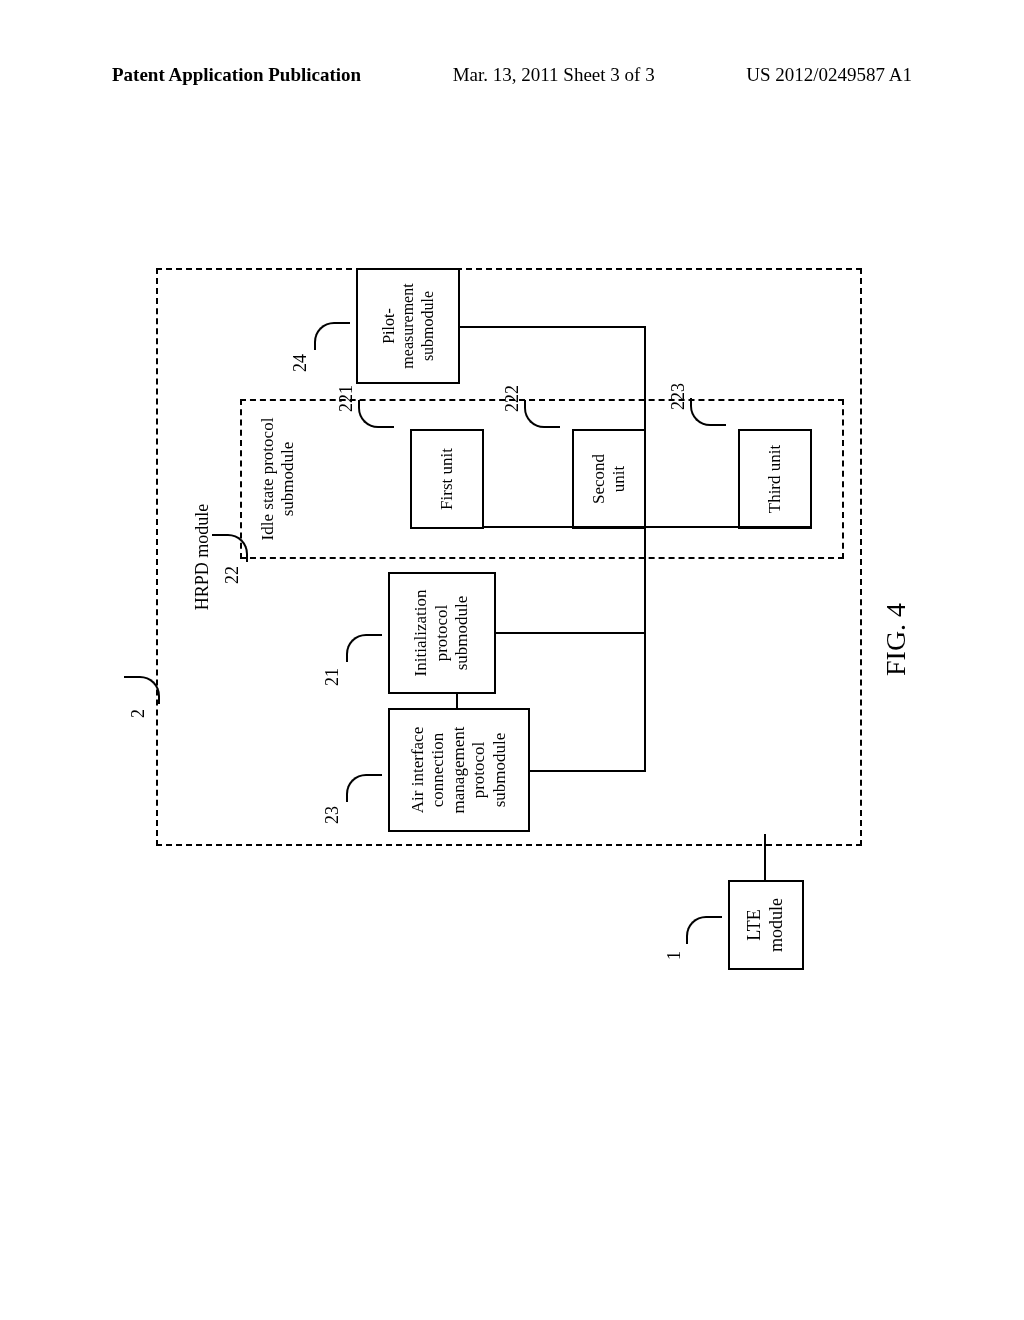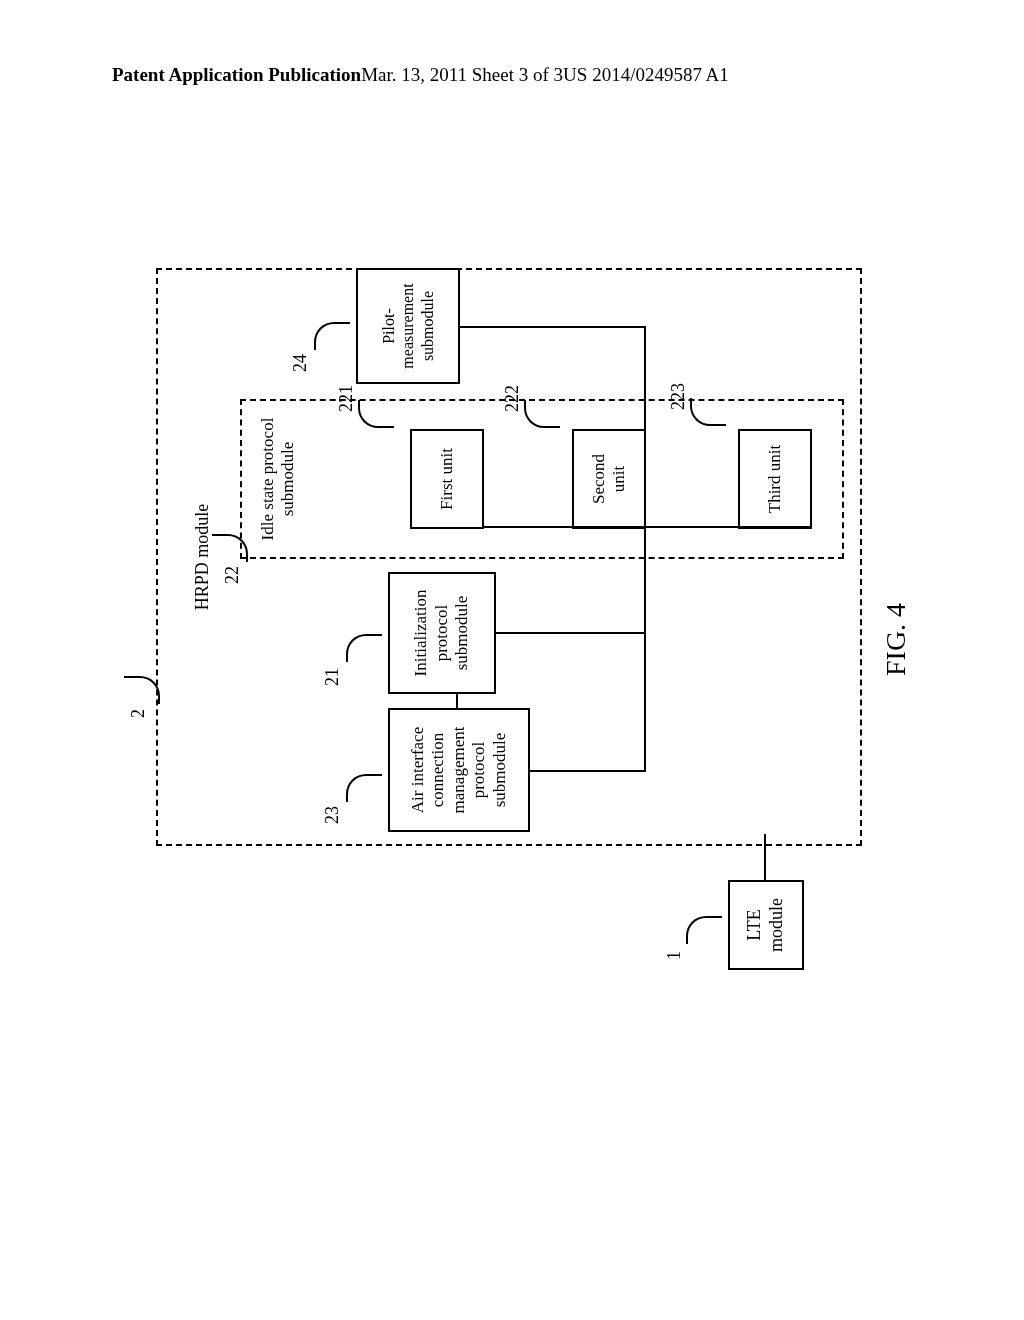--- a/index.html
+++ b/index.html
@@ -9,20 +9,21 @@
       background: #fff;
       font-family: "Times New Roman", serif;
       position: relative;
     }
     .page-header {
       position: absolute;
       top: 64px;
       left: 0;
       width: 100%;
       display: flex;
+      justify-content: space-between;
       padding: 0 112px;
       font-size: 19px;
     }
     .header-left { font-weight: bold; }
     .diagram-area {
       position: absolute;
       top: 258px;
       left: 156px;
       width: 712px;
       height: 720px;
@@ -168,21 +169,21 @@
       top: 724px;
       font-size: 28px;
     }
   </style>
 </head>
 <body>
 
 <div class="page-header">
   <span class="header-left">Patent Application Publication</span>
   <span>Mar. 13, 2011  Sheet 3 of 3</span>
-  <span>US 2014/0249587 A1</span>
+  <span>US 2012/0249587 A1</span>
 </div>
 
 <div class="diagram-area">
   <div class="rotated-content">
 
     <div class="lte-box">
       <span>LTE</span>
       <span>module</span>
     </div>
 

